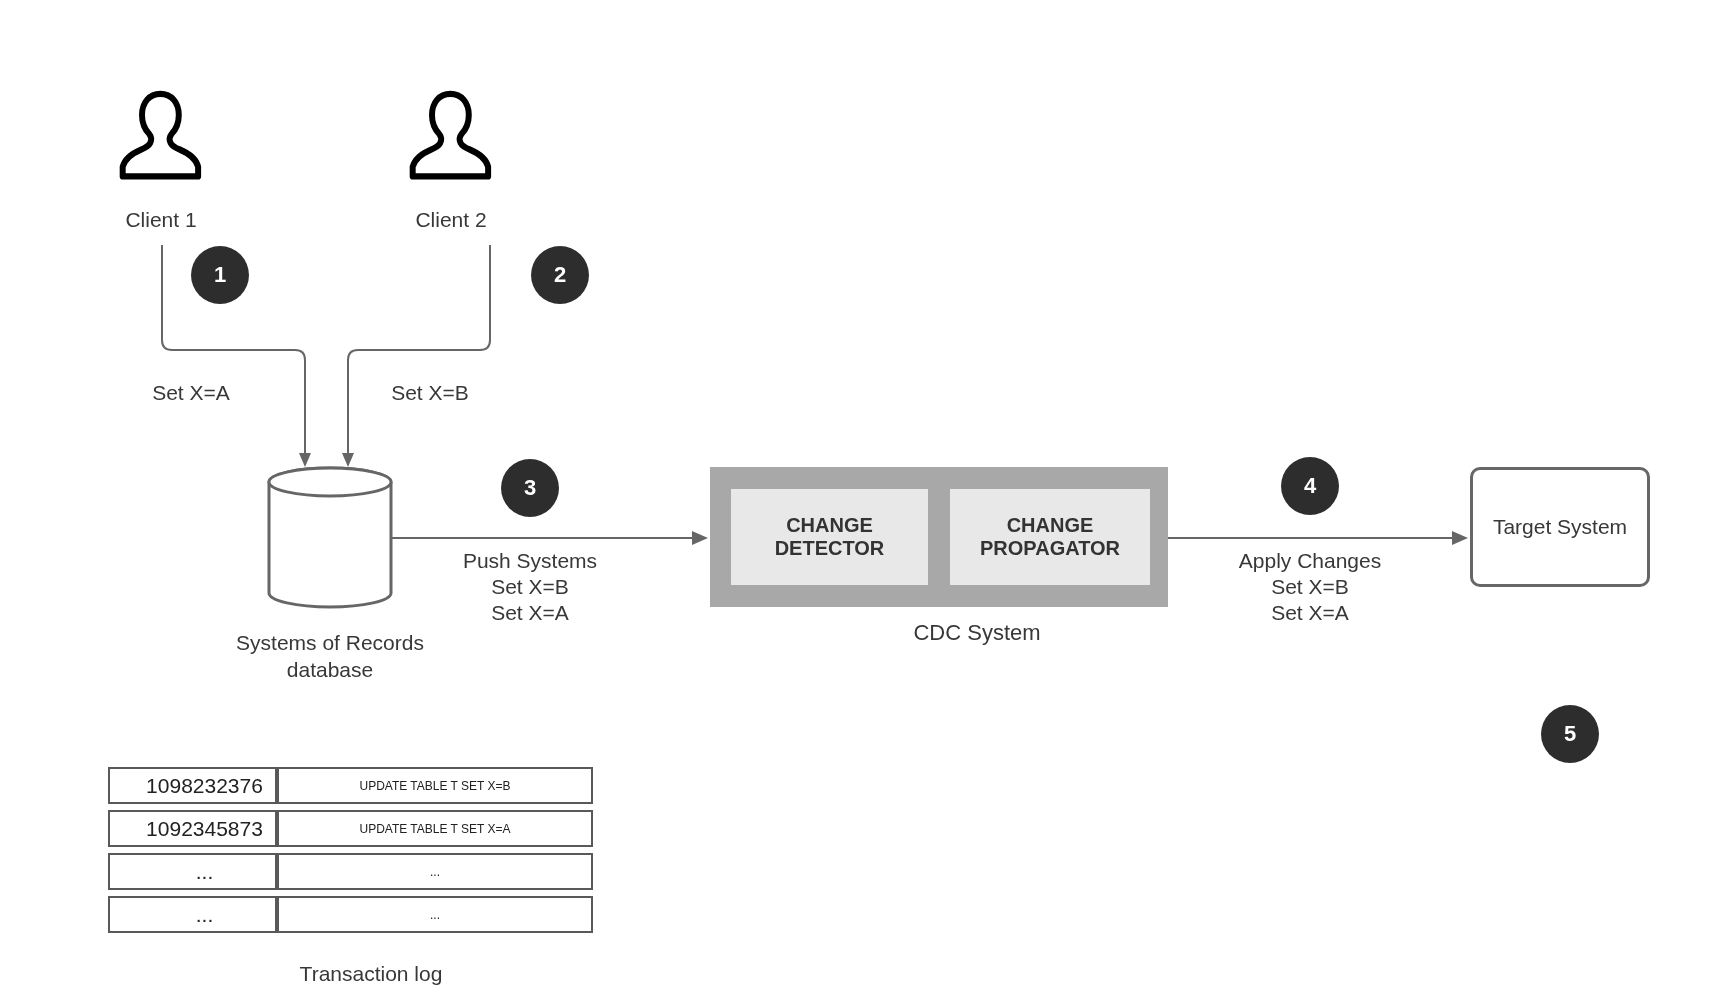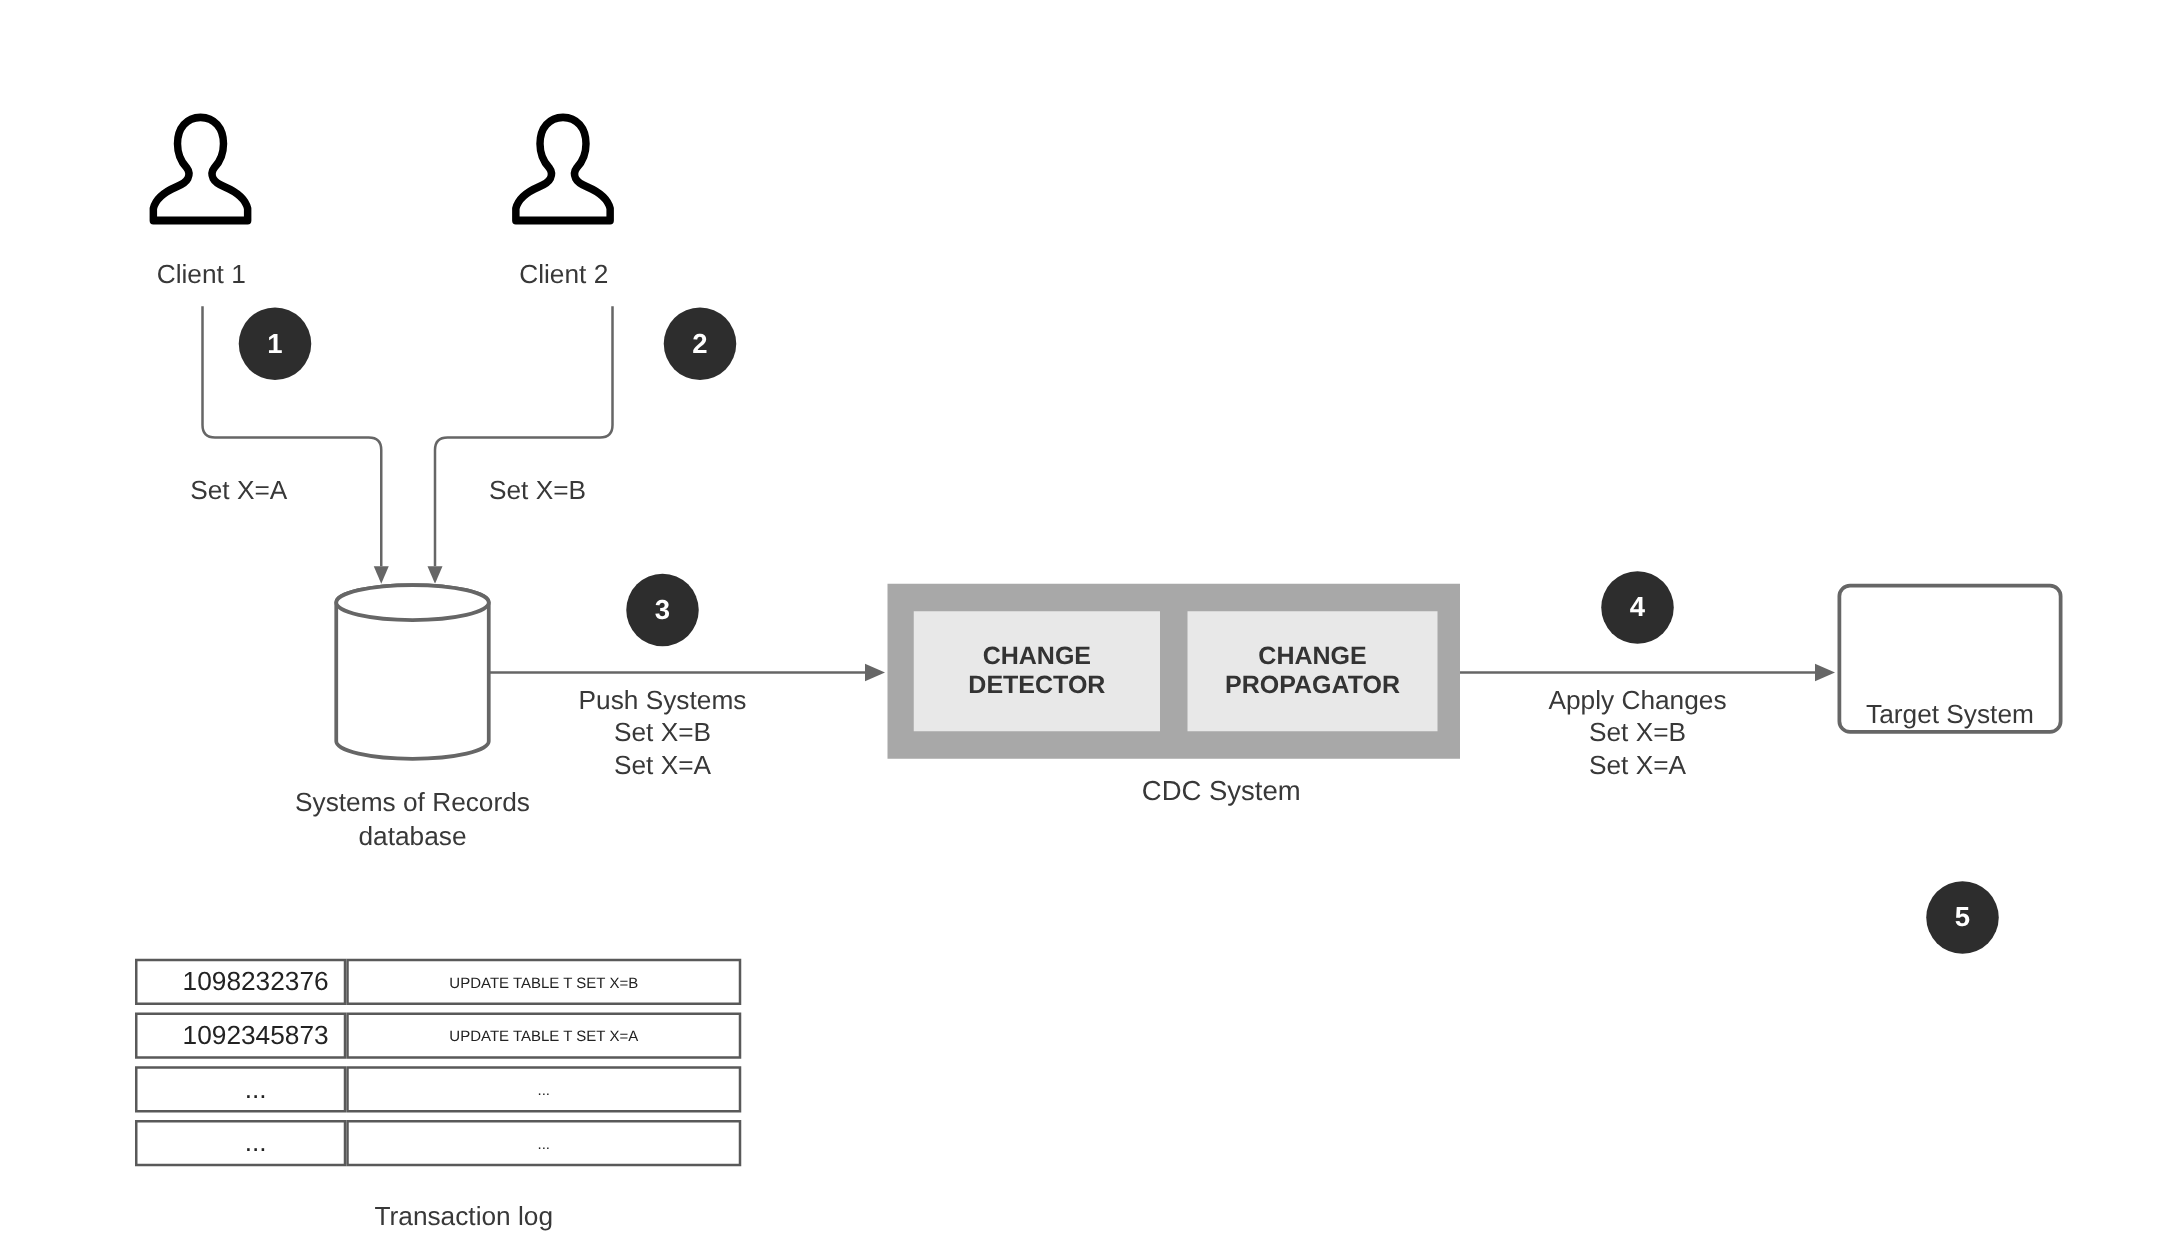--- a/index.html
+++ b/index.html
@@ -31,21 +31,21 @@
   }
   .cdc-inner{
     position:absolute;top:22px;height:96px;background:#e8e8e8;
     display:flex;align-items:center;justify-content:center;
     text-align:center;font-size:20px;font-weight:bold;line-height:23px;
     color:#333333;padding:0 36px;box-sizing:border-box;
   }
   .target-box{
     position:absolute;left:1470px;top:420px;width:180px;height:120px;
     background:#ffffff;border:3px solid #666666;border-radius:10px;
-    display:flex;align-items:flex-end;justify-content:center;
+    display:flex;align-items:center;justify-content:center;
     font-size:21px;color:#383838;box-sizing:border-box;
   }
   .log-table{position:absolute;left:108px;top:720px;width:485px;}
   .log-row{display:flex;height:40px;margin-bottom:3px;}
   .log-cell{
     background:#ffffff;border:2px solid #595959;box-sizing:border-box;
     display:flex;align-items:center;justify-content:center;
     height:37px;color:#222222;
   }
   .log-cell.c1{width:169px;font-size:21px;padding-left:24px;}

